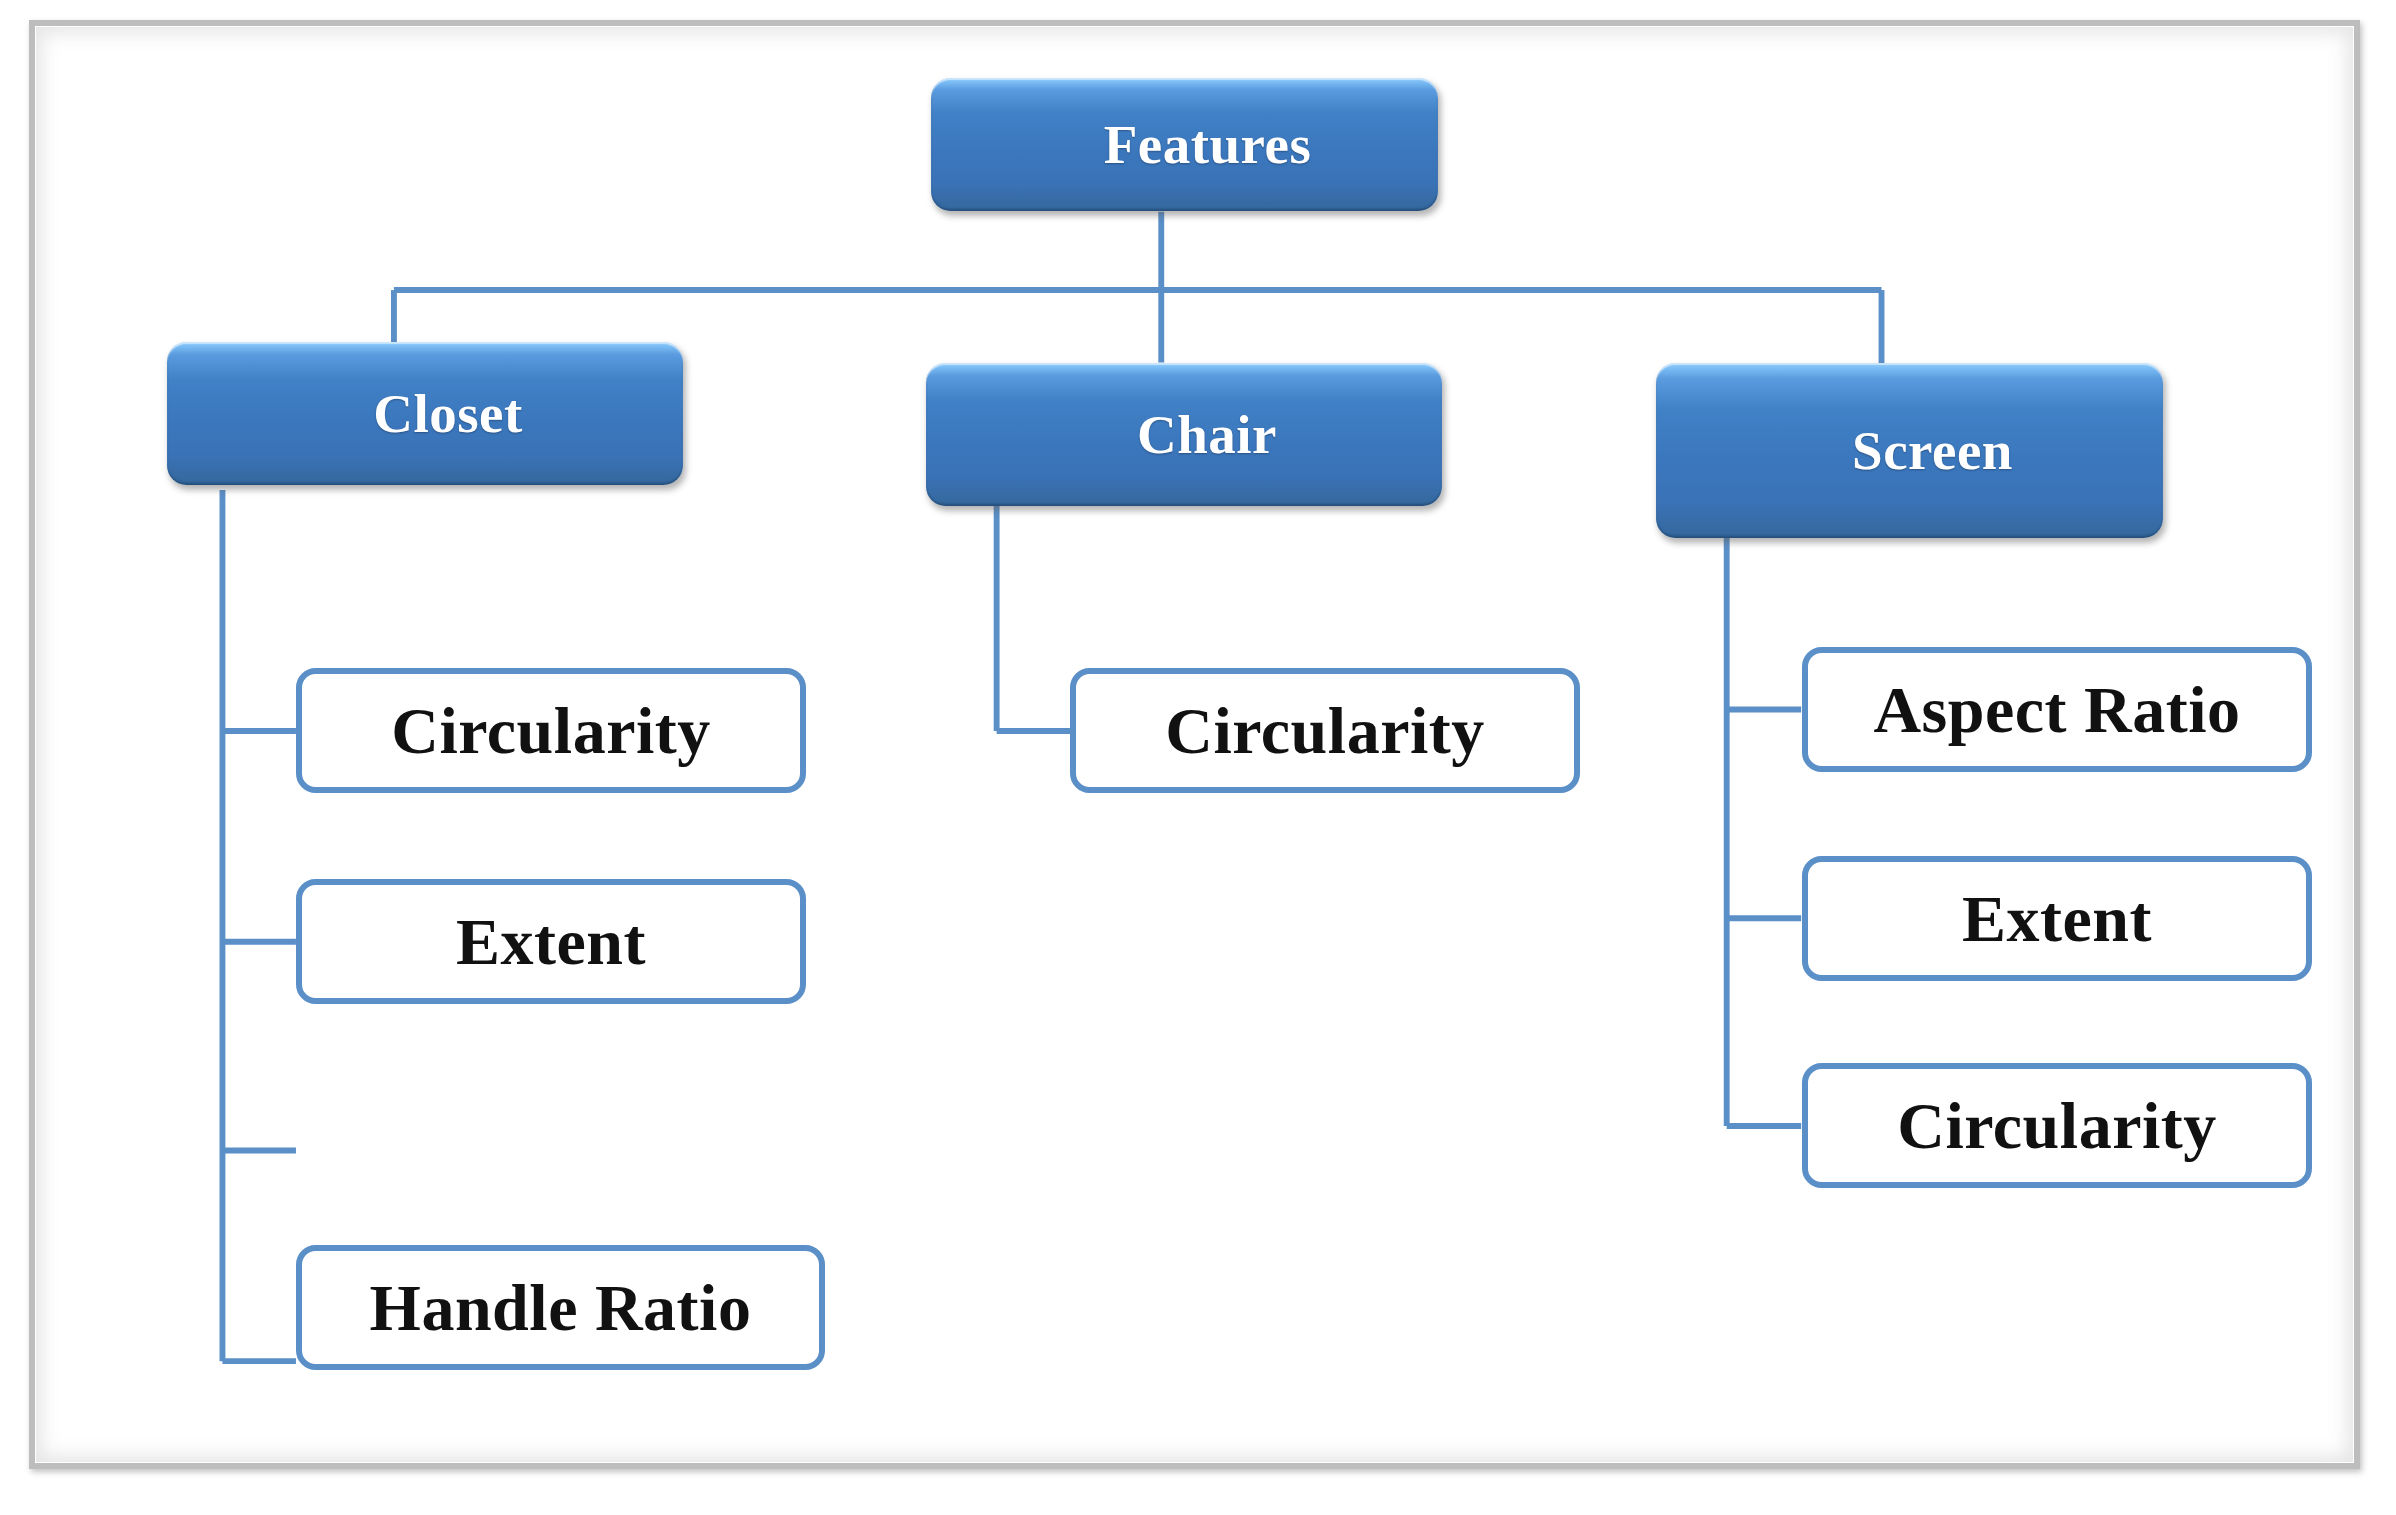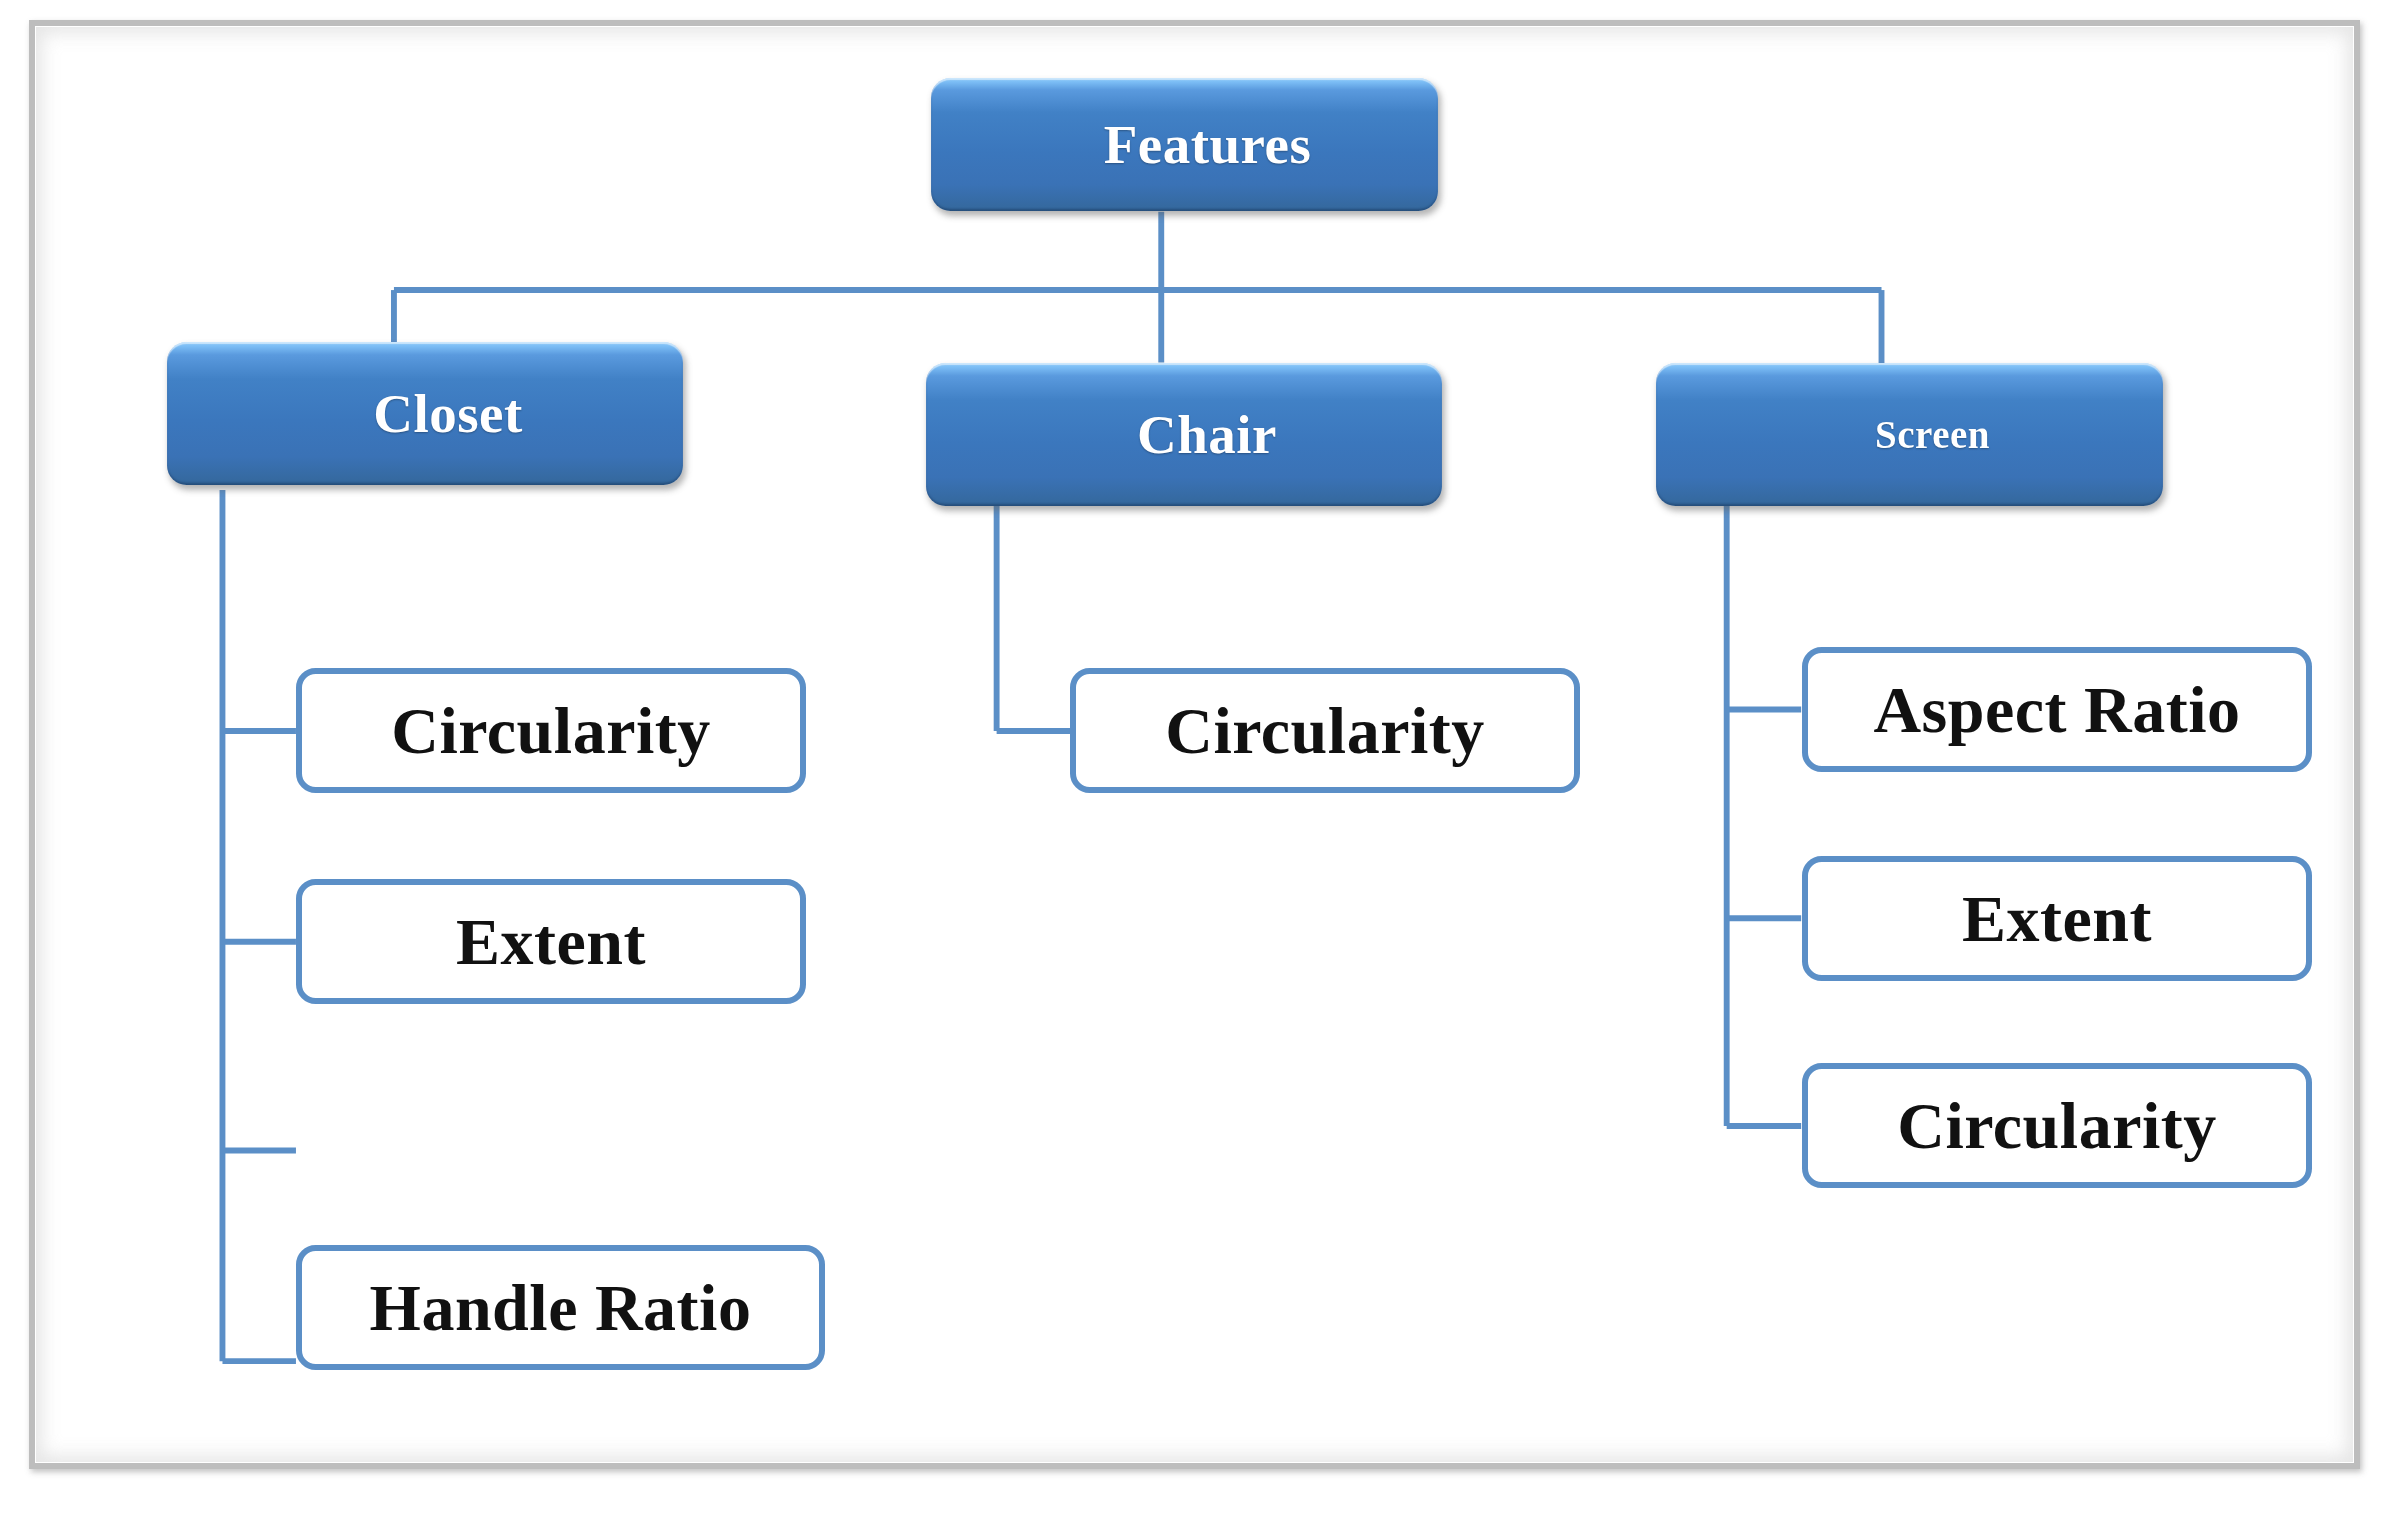--- a/index.html
+++ b/index.html
@@ -81,21 +81,21 @@
     color:#111111;
     font-weight:bold;
     font-size:66px;
     letter-spacing:0.5px;
   }
 
   
   #n-features{ left:931px;  top:78px;  width:461px; height:133px; font-size:55px; }
   #n-closet  { left:167px;  top:342px; width:470px; height:143px; font-size:55px; }
   #n-chair   { left:926px;  top:363px; width:470px; height:143px; font-size:55px; }
-  #n-screen  { left:1656px; top:363px; width:461px; height:143px; font-size:39px; }
+  #n-screen  { left:1656px; top:363px; width:461px; height:175px; font-size:55px; }
 
   
   #l-c1{ left:296px; top:668px;  width:510px; height:125px; }
   #l-c2{ left:296px; top:879px;  width:510px; height:125px; }
   #l-c3{ left:296px; top:1088px; width:510px; height:125px; }
   #l-c4{ left:296px; top:1245px; width:529px; height:125px; }
 
   
   #l-h1{ left:1070px; top:668px; width:510px; height:125px; }
 

